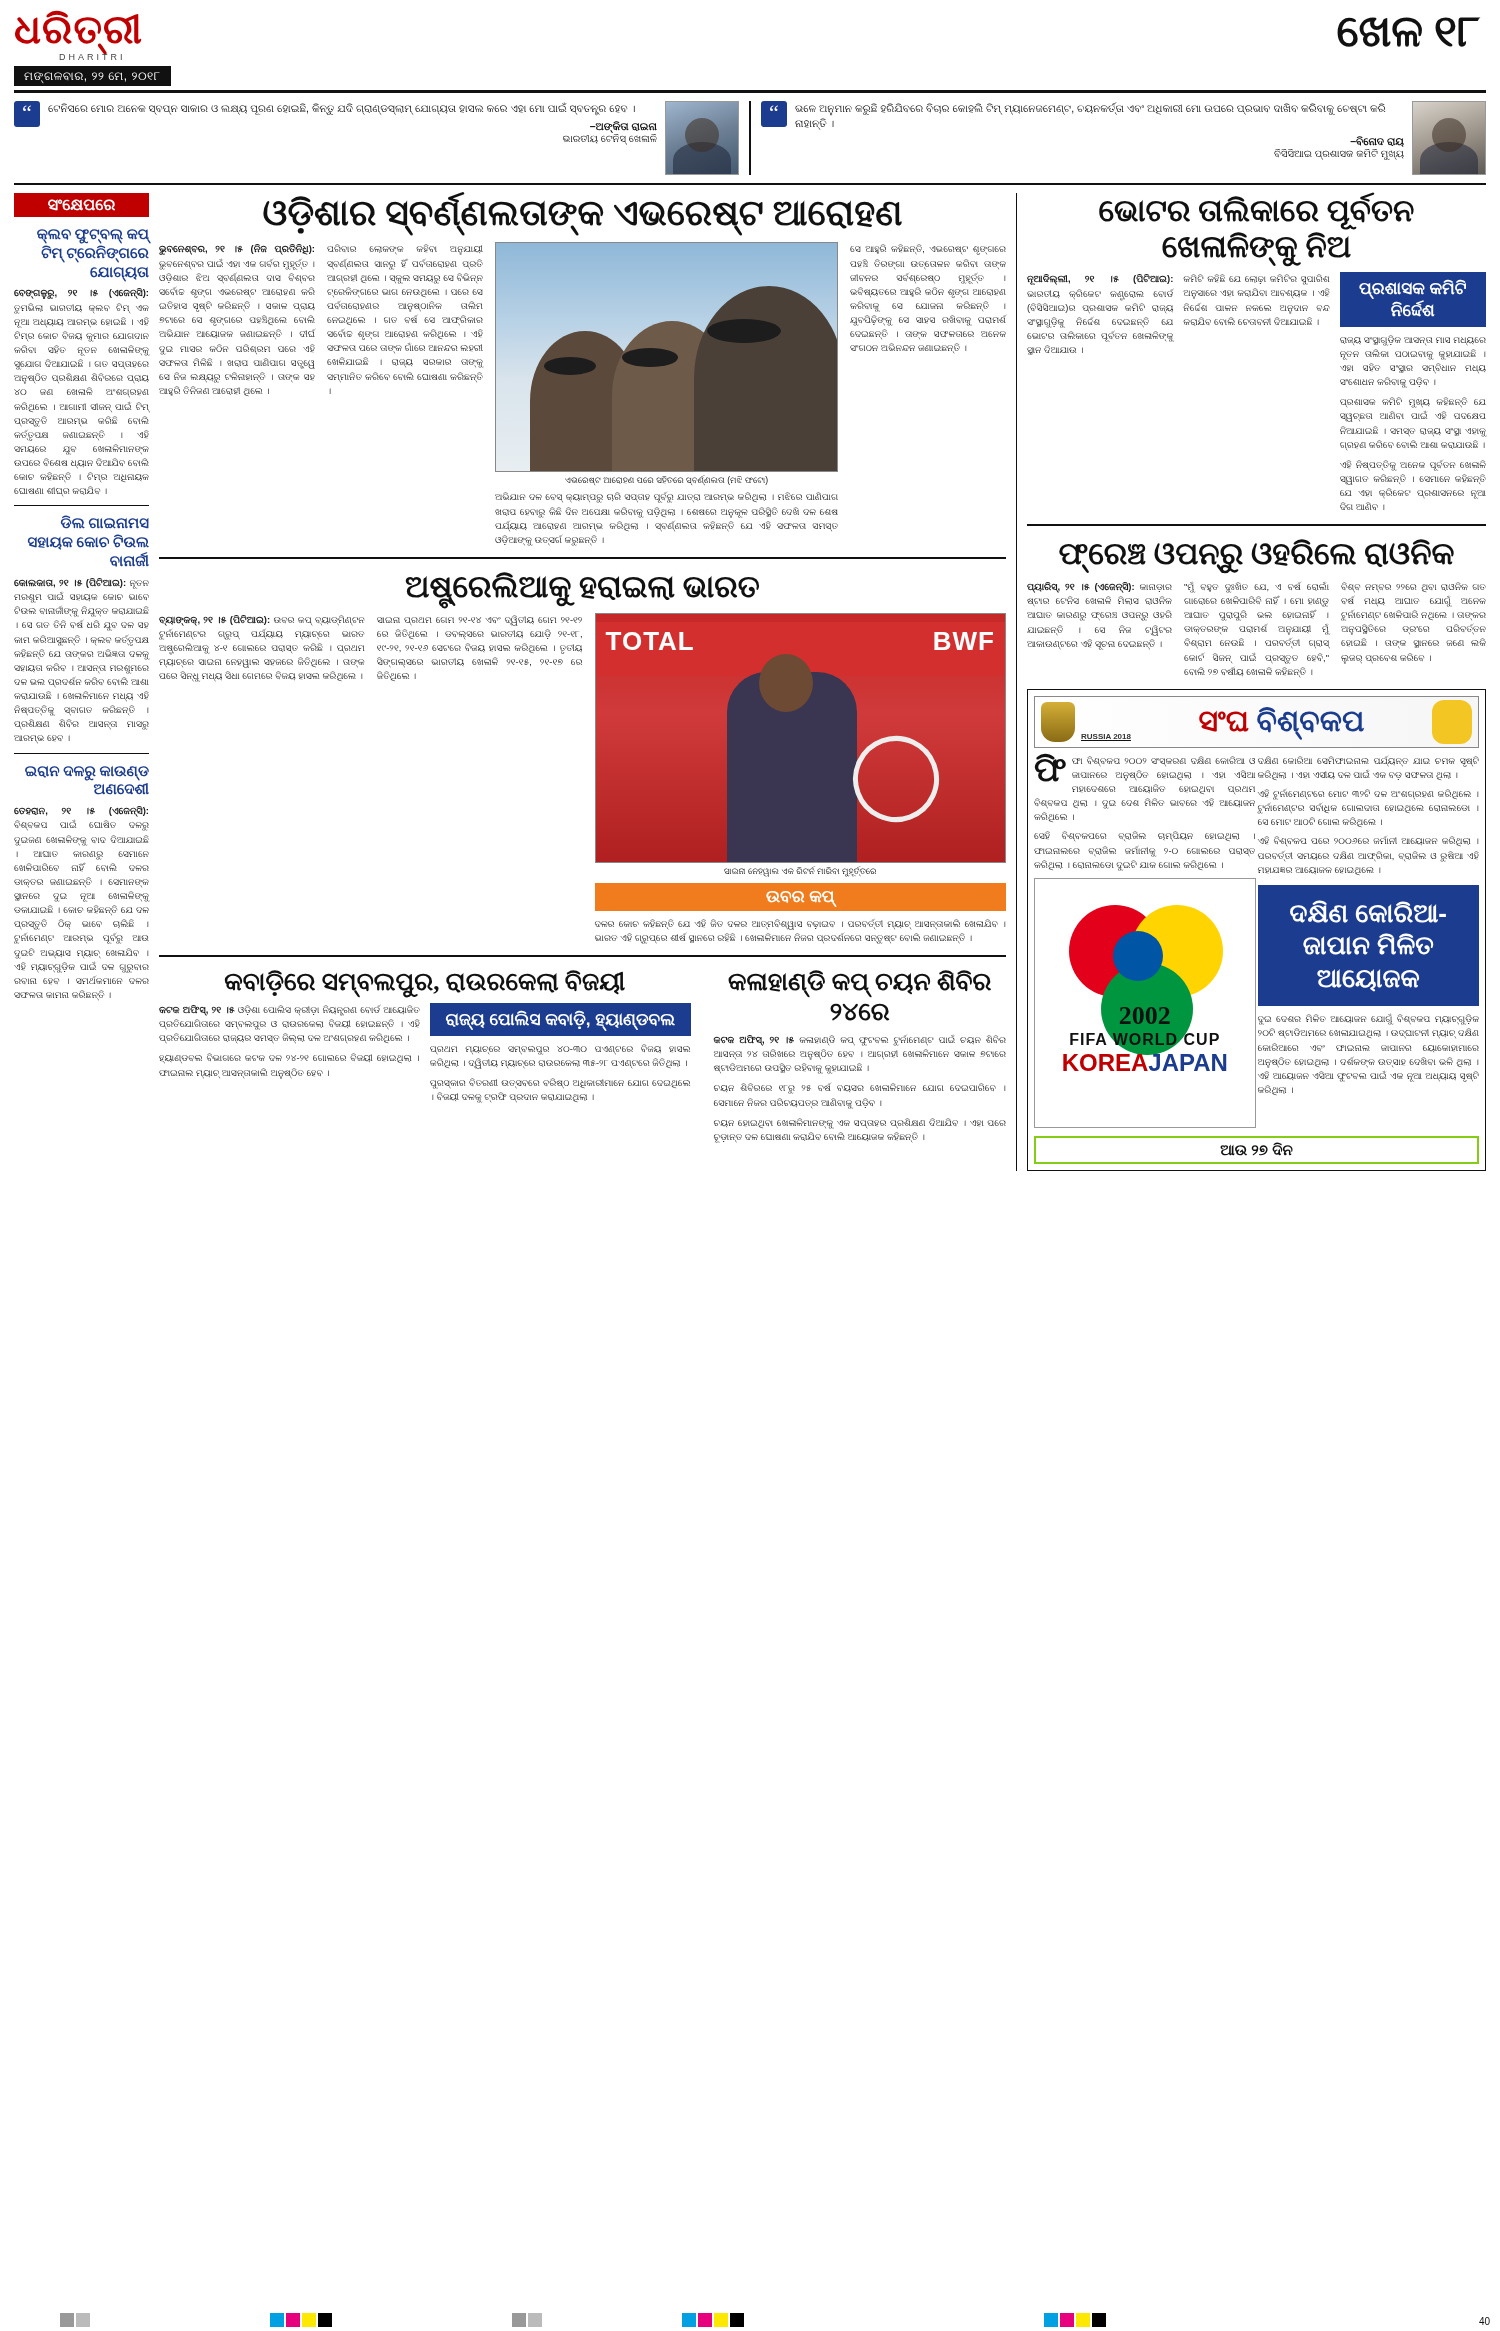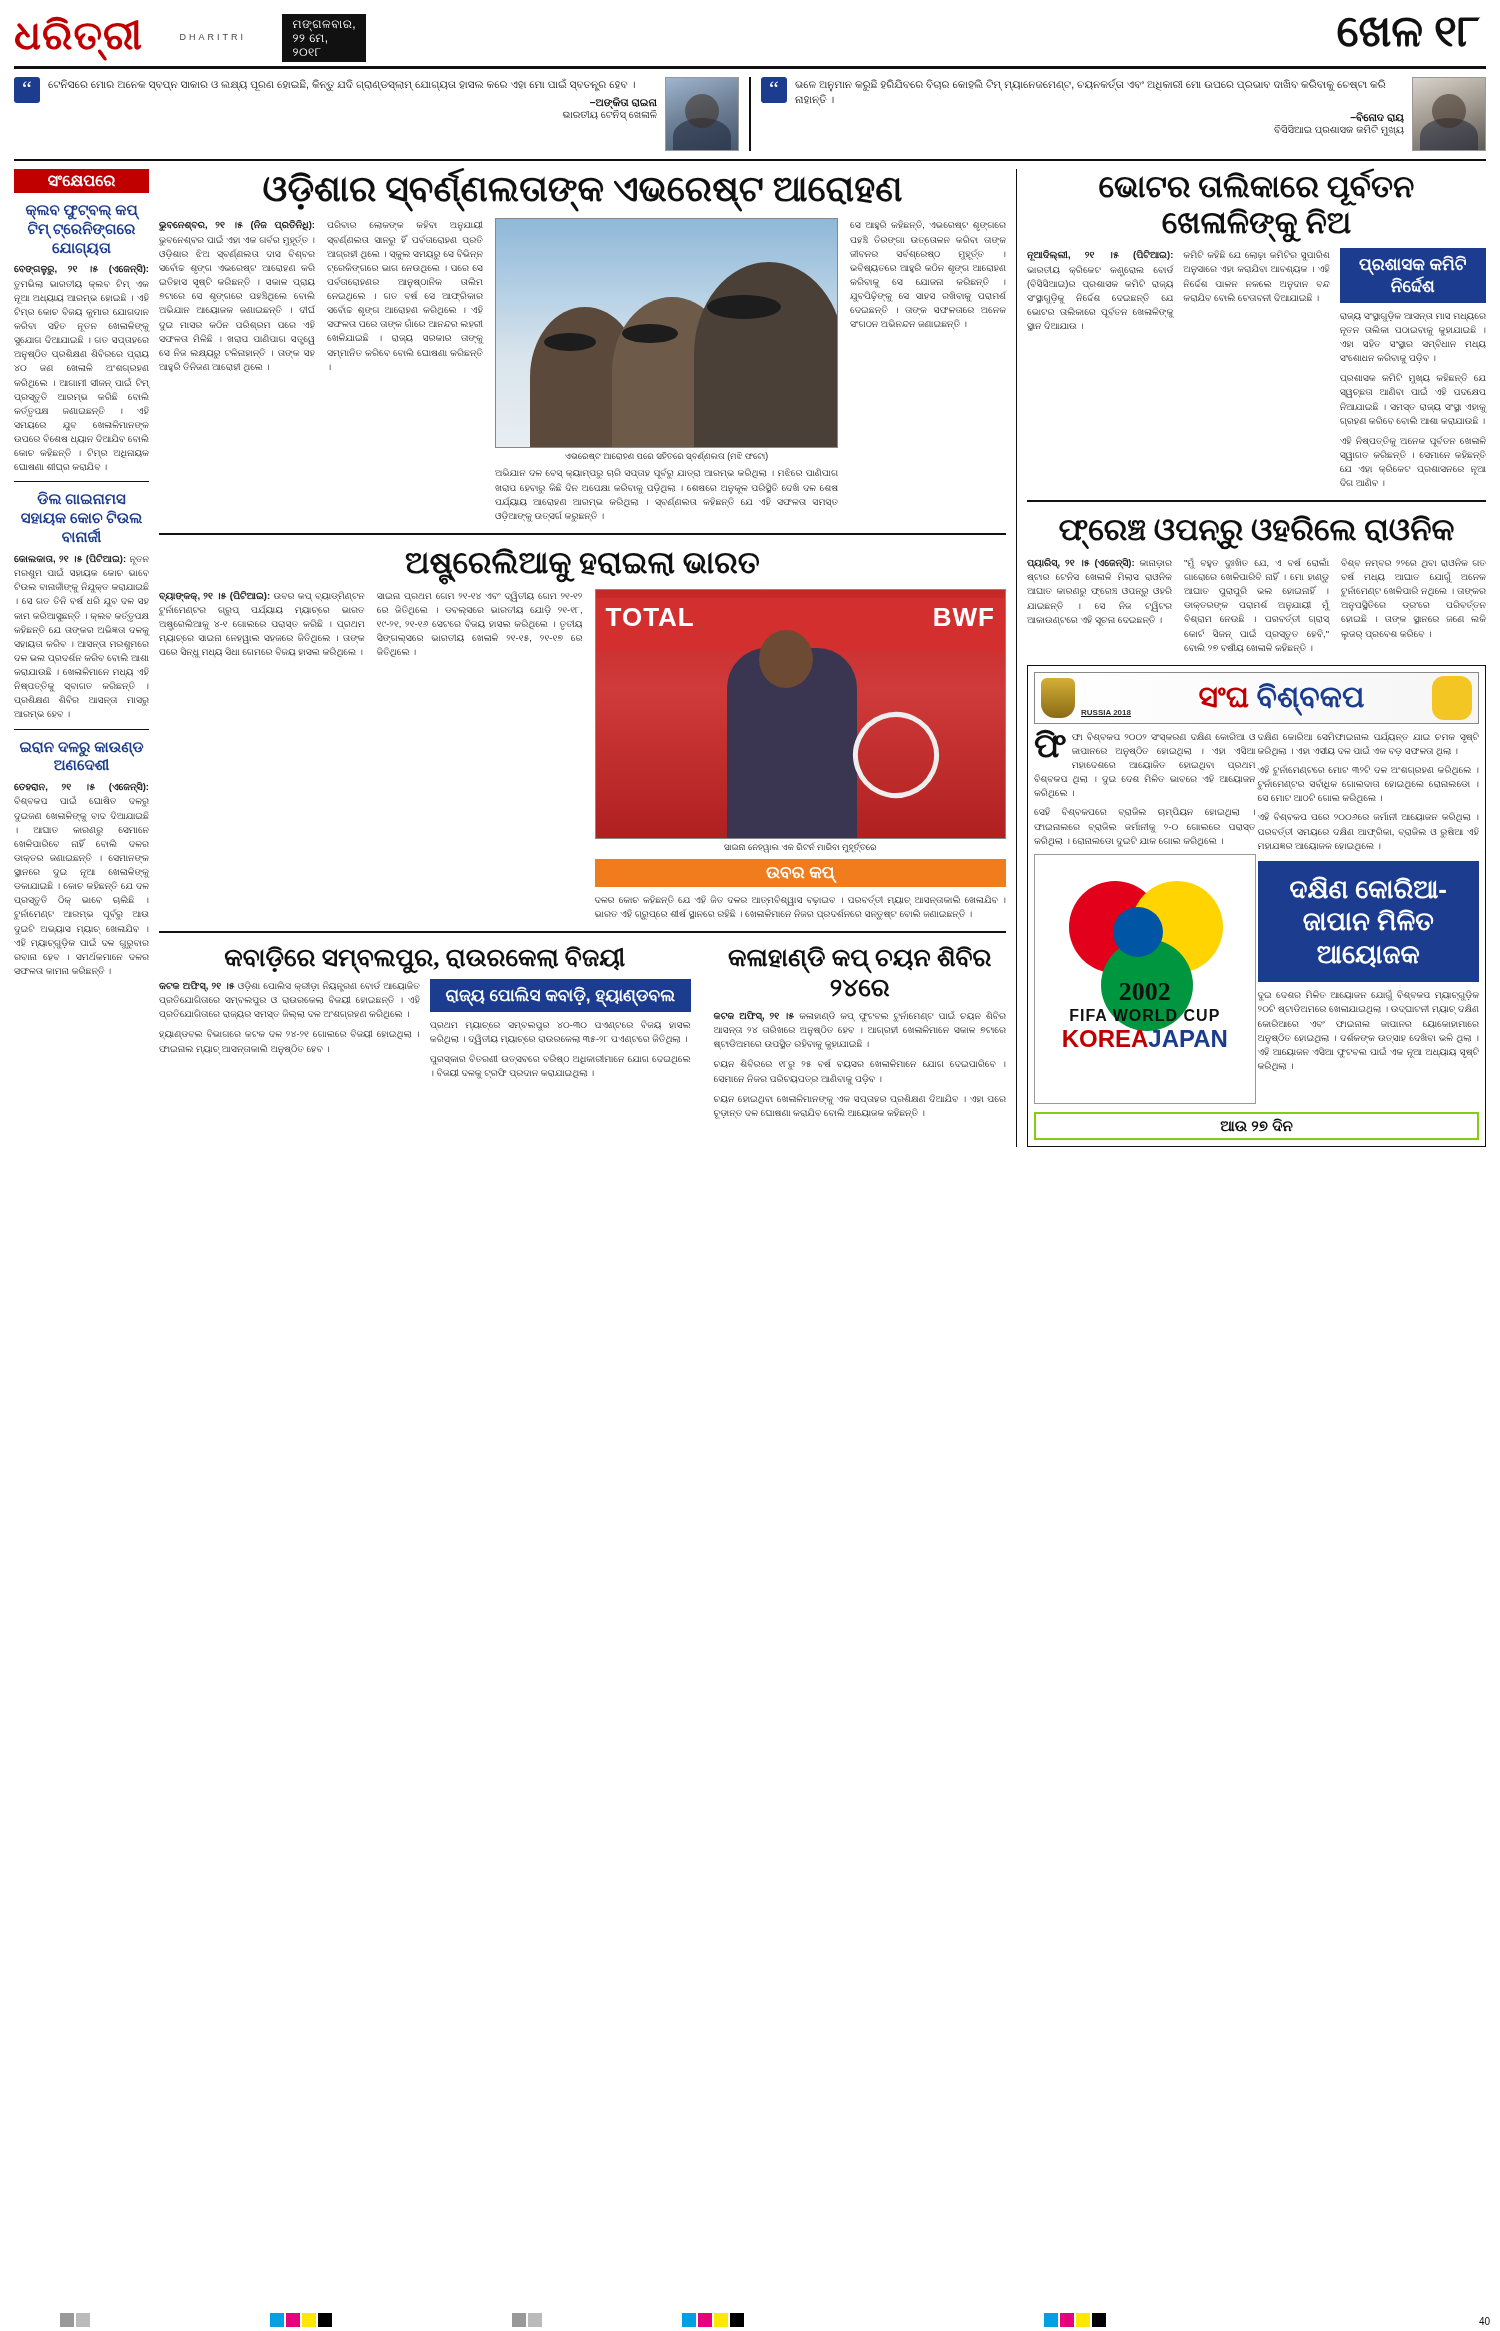--- a/index.html
+++ b/index.html
@@ -17,21 +17,21 @@
     padding:10px 14px 0 14px;
     background:#fff;
   }
 
   
   .masthead {
     display:flex; align-items:flex-start; justify-content:space-between;
     border-bottom:3px solid #111;
     padding-bottom:4px;
   }
-  .logo-wrap { display:flex; flex-direction:row; align-items:center; }
+  .logo-wrap { display:flex; flex-direction:column; align-items:flex-start; }
   .logo-main {
     font-family:"Liberation Serif", serif;
     font-size:40px; font-weight:bold; color:#c00000;
     letter-spacing:1px; line-height:1;
   }
   .logo-sub {
     font-size:9px; letter-spacing:3px; color:#444; margin-top:2px; text-align:center; width:100%;
   }
   .date-bar {
     background:#111; color:#fff; font-size:12px; padding:3px 10px; margin-top:4px;
@@ -81,21 +81,21 @@
   .col-left { width:135px; flex:0 0 135px; }
   .col-center { flex:1; }
   .col-right { width:470px; flex:0 0 470px; border-left:1px solid #111; padding-left:10px; }
 
   .redbar {
     background:#c00000; color:#fff; text-align:center; font-weight:bold;
     font-size:16px; padding:3px 0; margin-bottom:6px;
   }
   .brief-head {
     font-family:"Liberation Serif", serif; font-size:15px; font-weight:bold;
-    color:#1b3c8f; text-align:center; line-height:1.25; margin:8px 0 5px;
+    color:#1b3c8f; text-align:right; line-height:1.25; margin:8px 0 5px;
   }
   .dateline { font-size:9.5px; font-weight:bold; margin-bottom:3px; }
   .body-text {
     font-size:9.3px; line-height:1.52; text-align:justify; color:#1a1a1a;
     hyphens:auto; word-break:break-word;
   }
   .sep-line { border-top:1px solid #111; margin:7px 0; }
 
   
   h1.headline {

